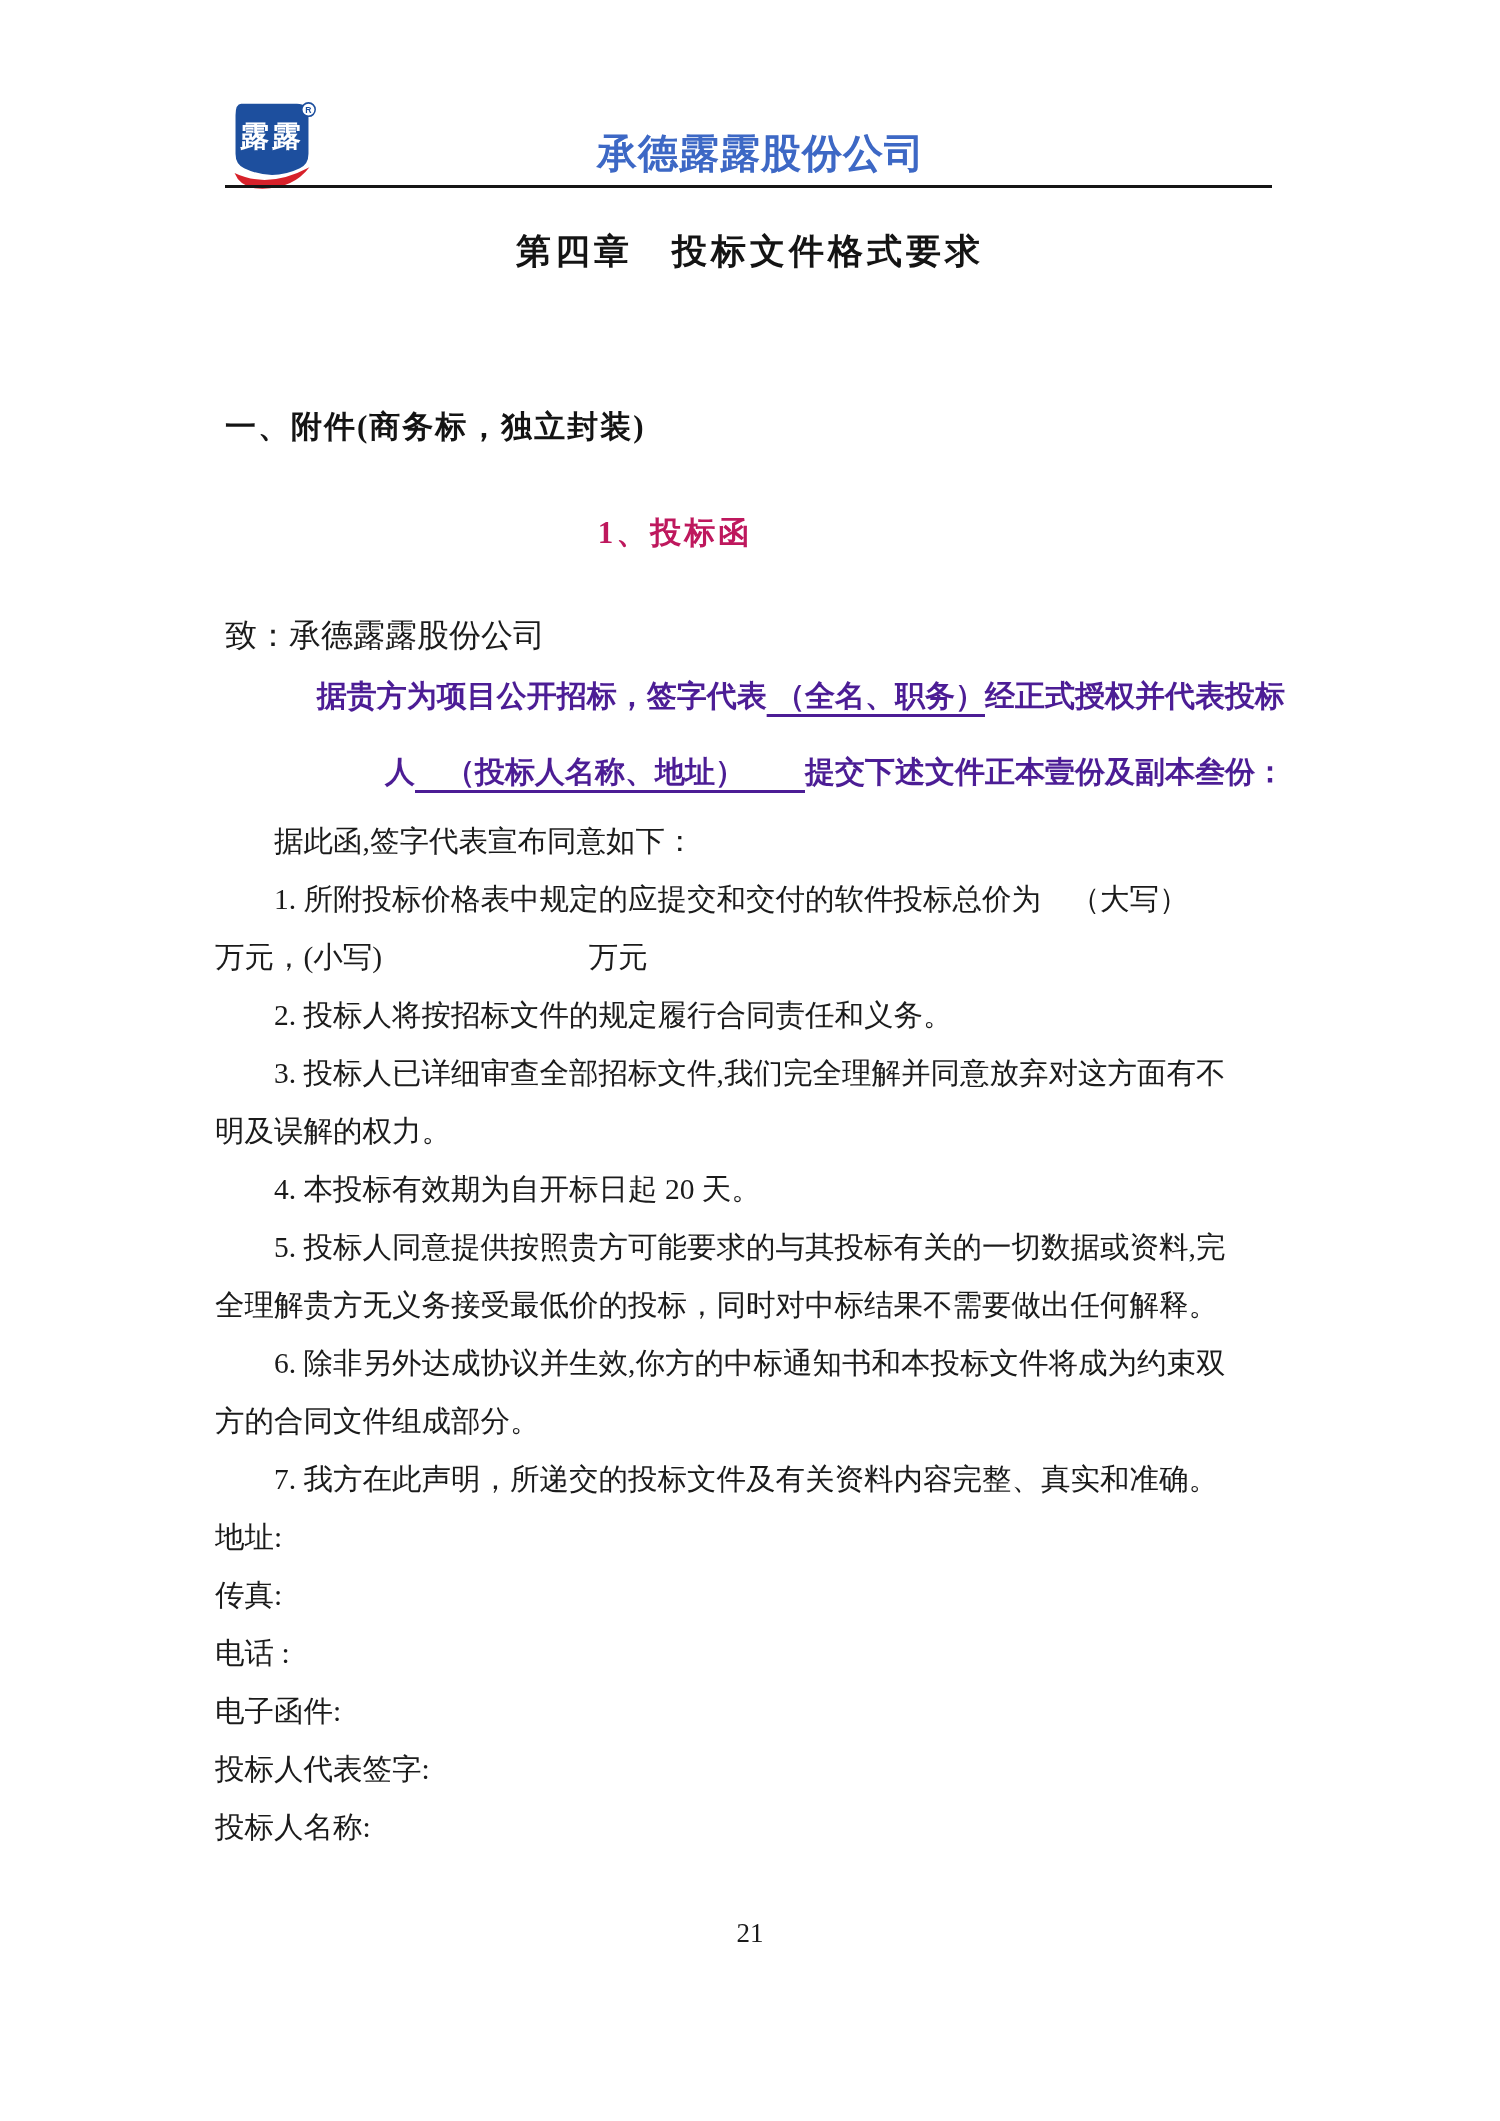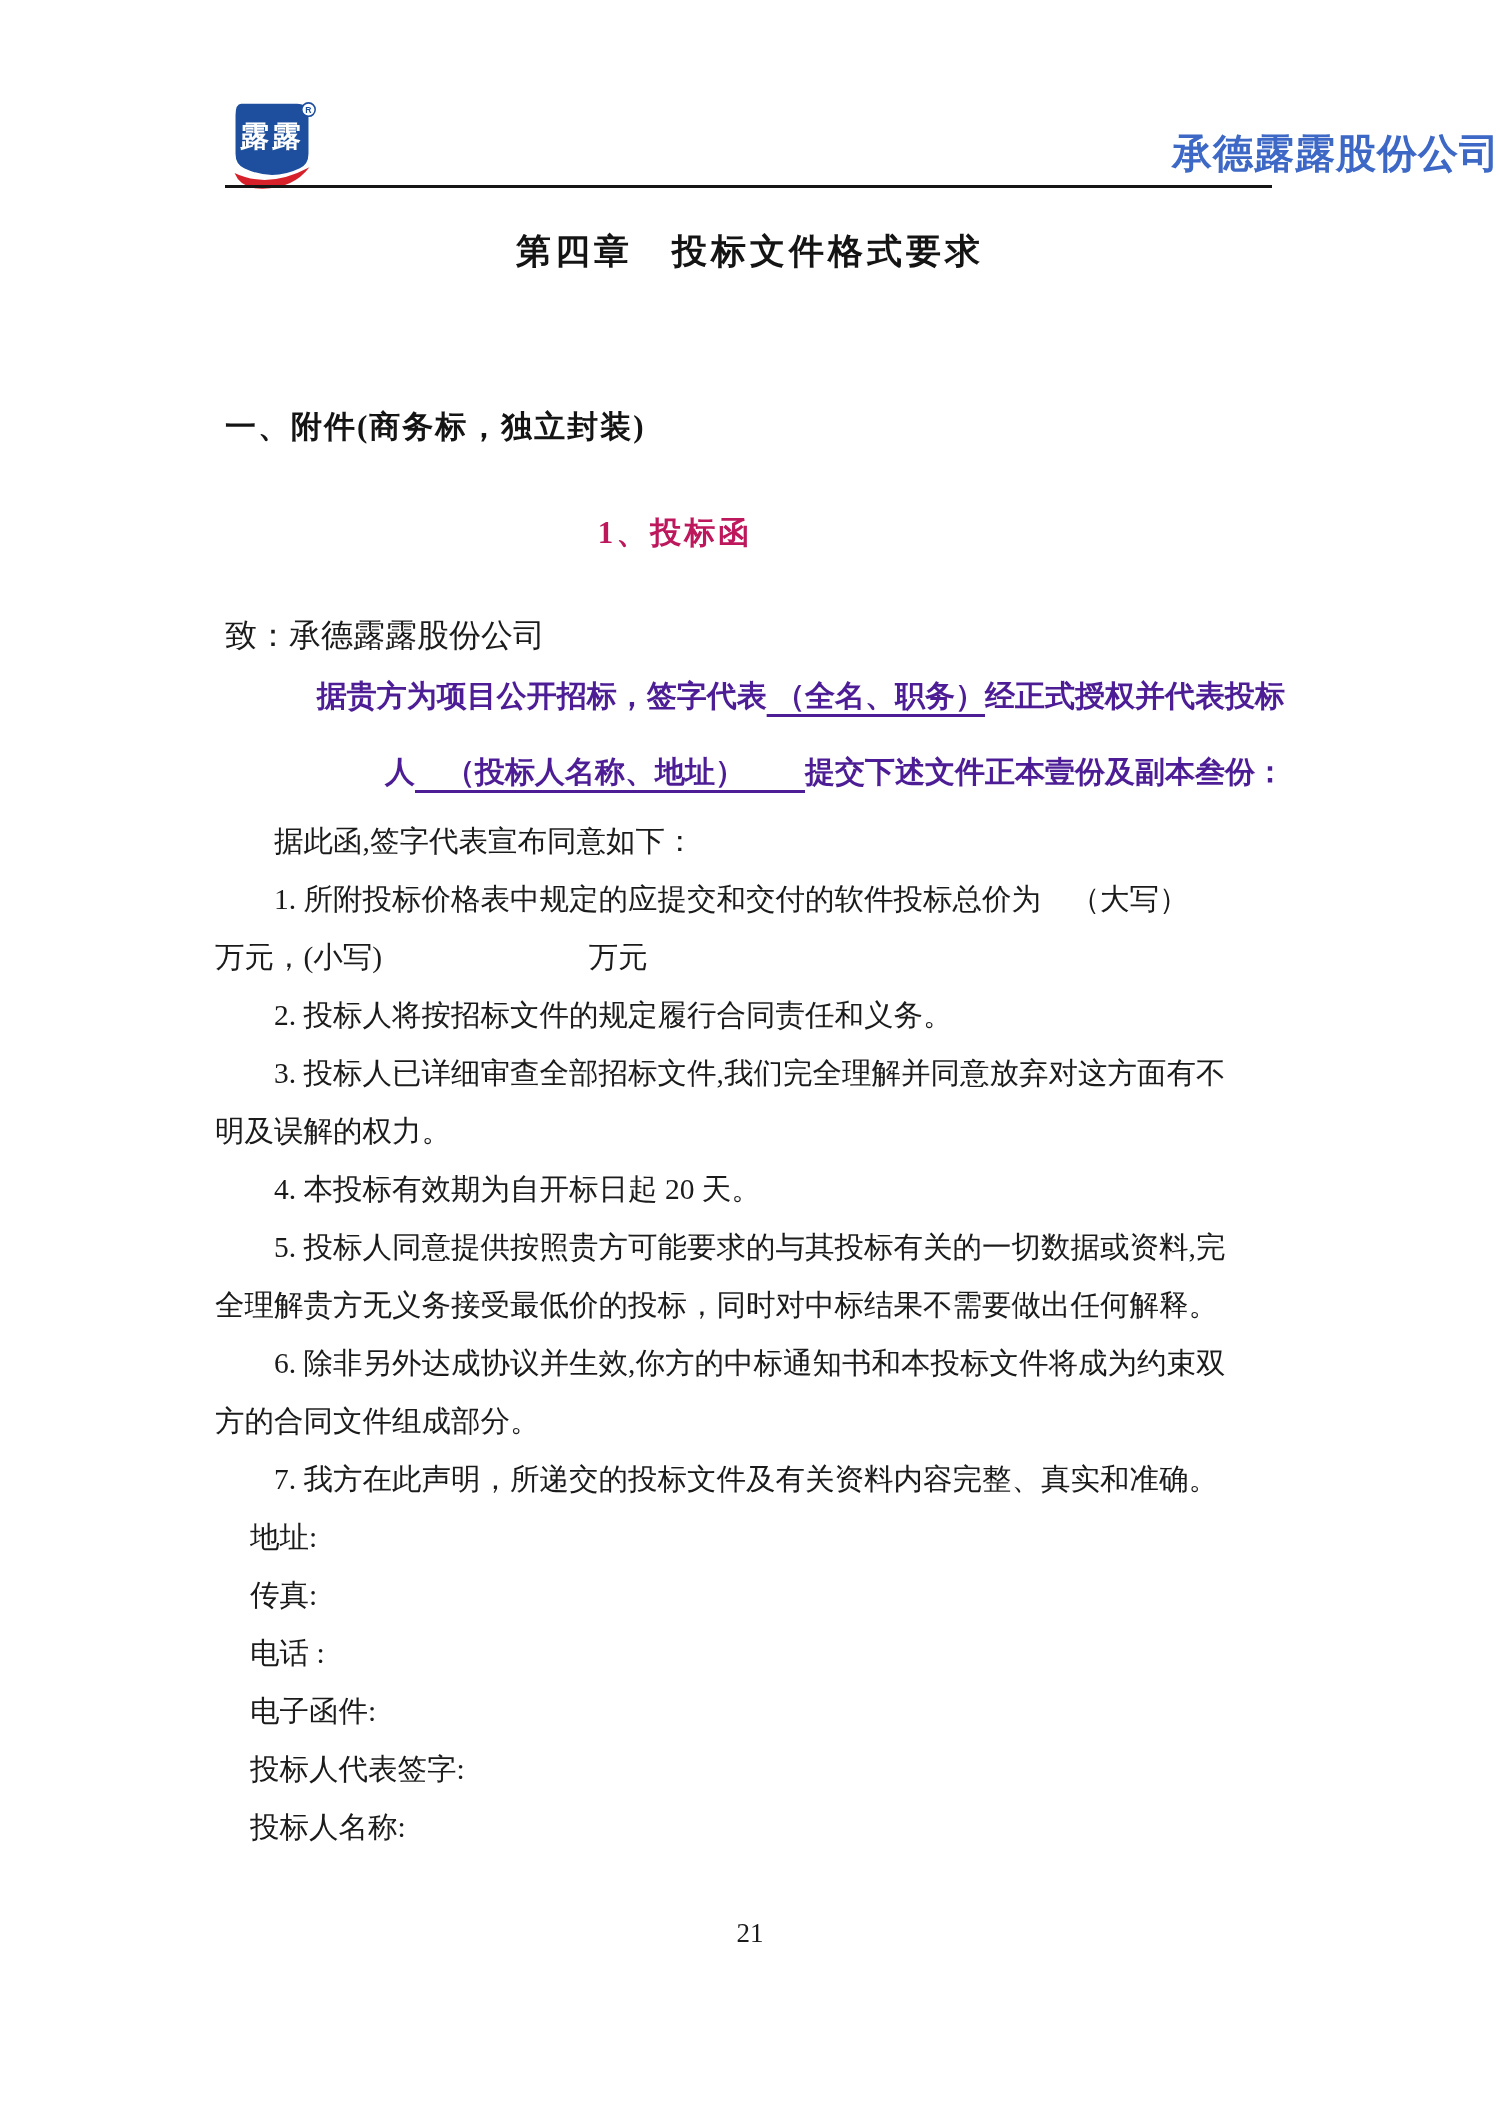--- a/index.html
+++ b/index.html
@@ -14,21 +14,21 @@
   }
   
   .logo {
     position: absolute;
     left: 222px; top: 100px;
     width: 100px; height: 96px;
   }
   .company-name {
     position: absolute;
     left: 0; right: 0; top: 126px;
-    text-align: right;
+    text-align: center;
     font-family: "Liberation Sans", "DejaVu Sans", sans-serif;
     font-weight: bold;
     font-size: 40px;
     letter-spacing: 1px;
     color: #3d68c5;
     padding-left: 22px;
   }
   .header-rule {
     position: absolute;
     left: 225px; top: 185px;
@@ -92,21 +92,21 @@
   .body-text {
     position: absolute;
     left: 215px; top: 812px;
     width: 1047px;
     font-size: 29.5px;
     line-height: 58px;
     color: #1b1b1b;
   }
   .body-text p { margin: 0; white-space: pre-wrap; }
   .body-text p.lead, .body-text p.item { text-indent: 2em; text-align: justify; }
-  .sig-block p { text-indent: 0; margin-left: 35px; }
+  .sig-block p { text-indent: 0; }
   
   .page-number {
     position: absolute;
     left: 0; right: 0; top: 1918px;
     text-align: center;
     font-size: 27px;
     color: #1b1b1b;
   }
 </style>
 </head>

